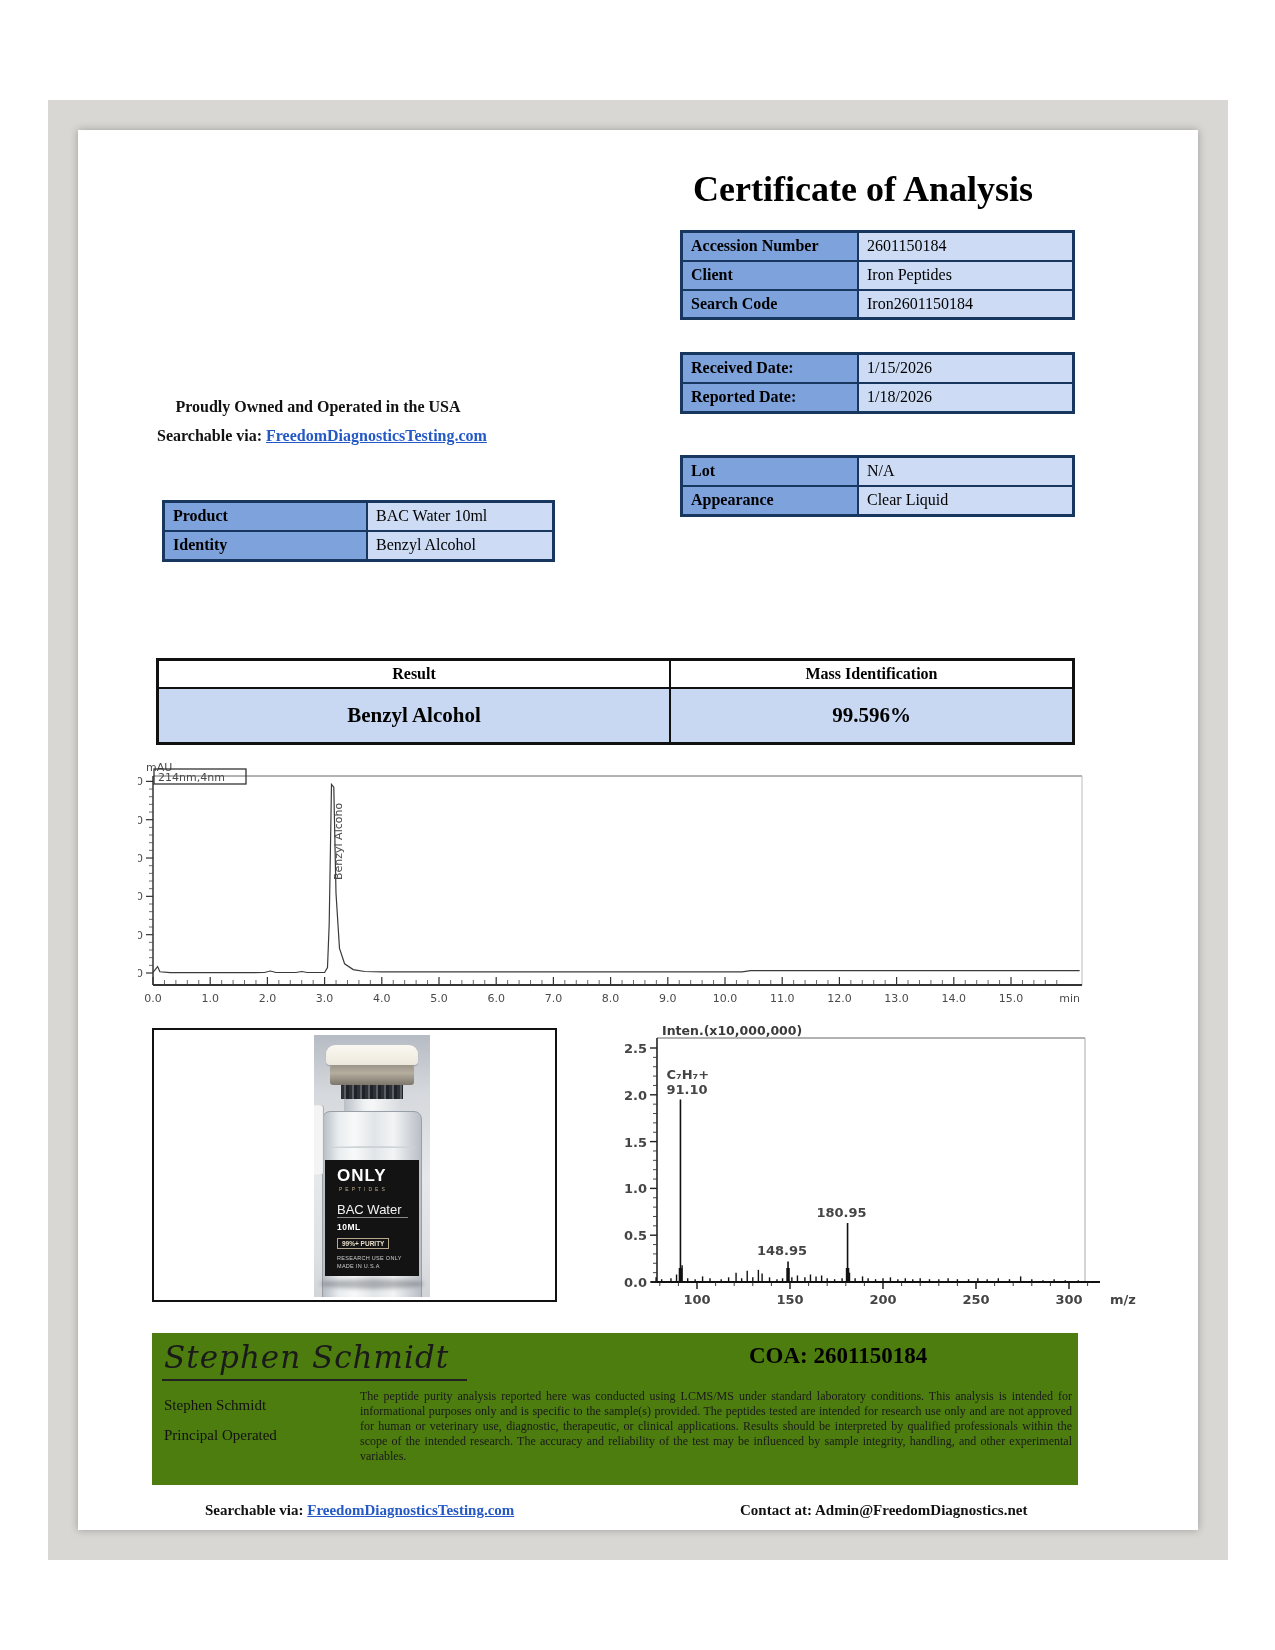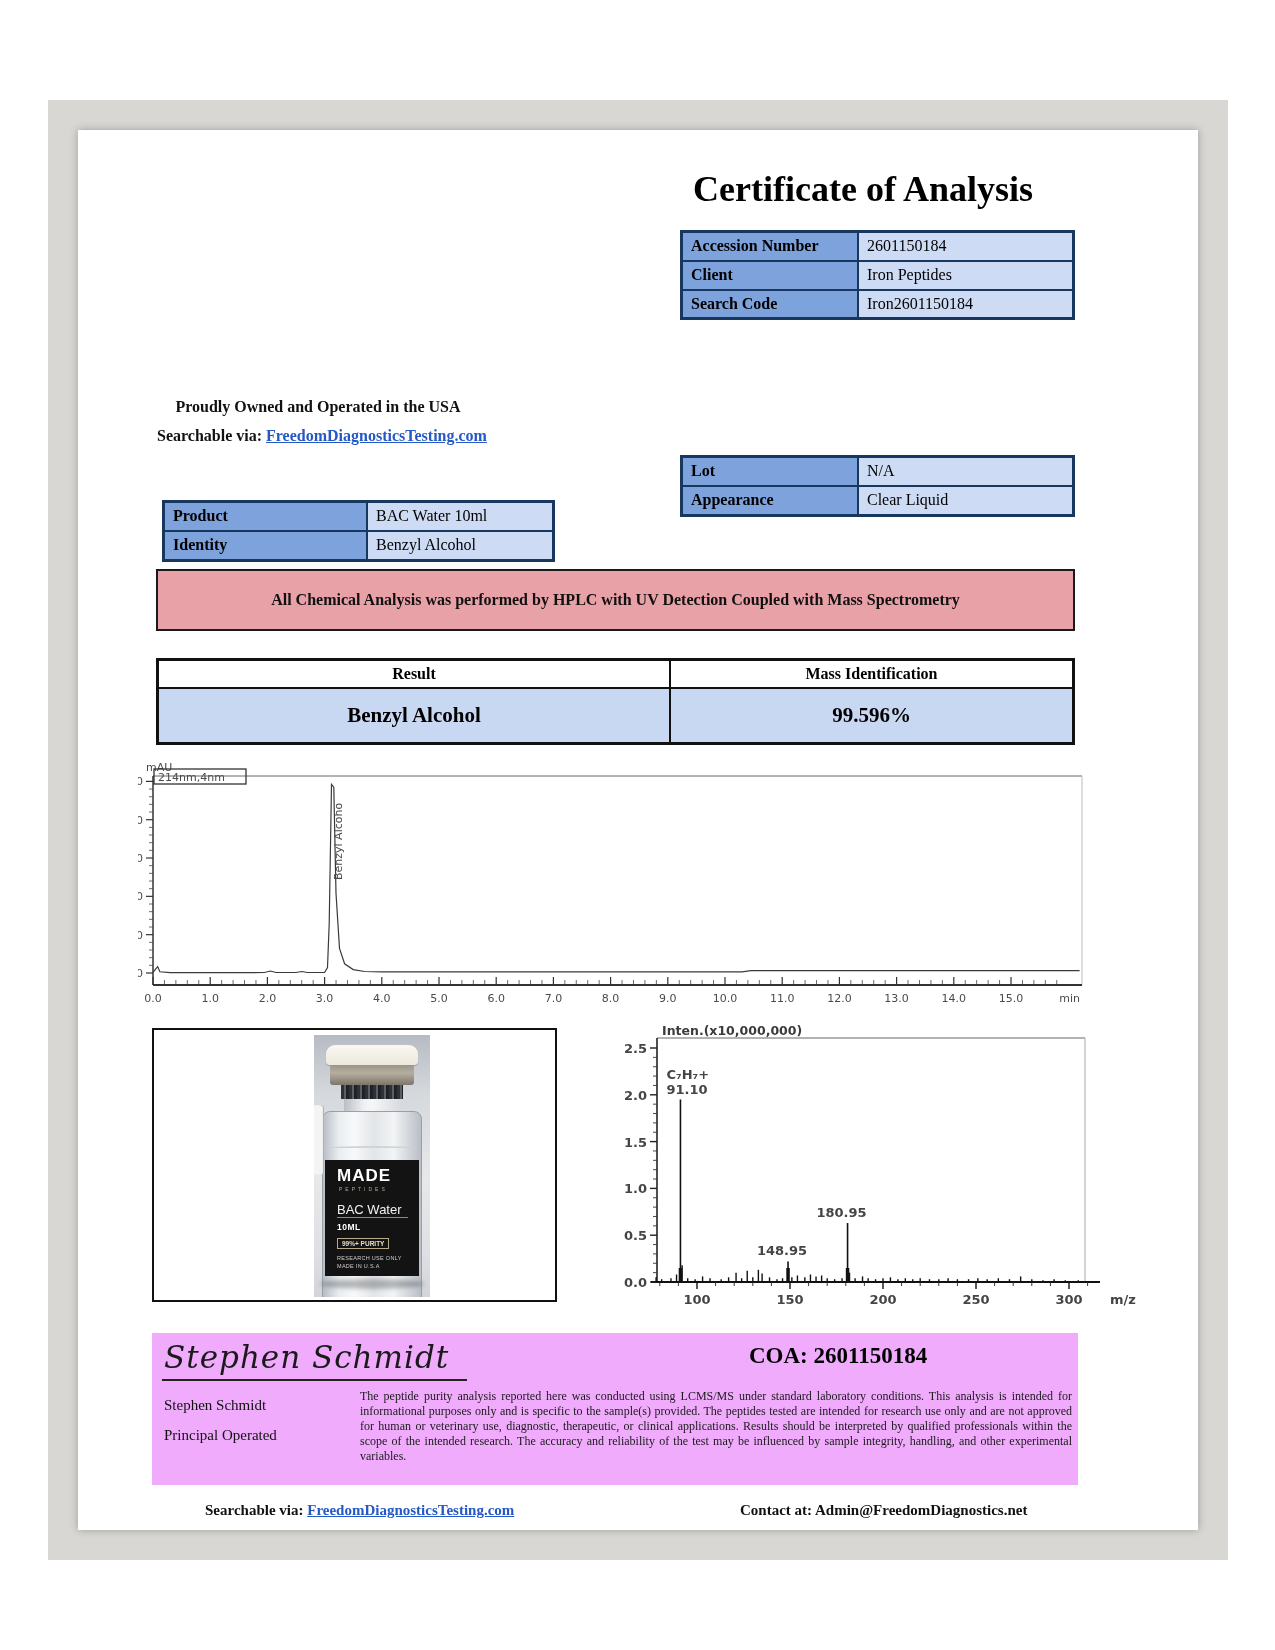--- a/index.html
+++ b/index.html
@@ -76,21 +76,21 @@
   .vl-size { font-size:8.5px; font-weight:bold; margin-top:4px; letter-spacing:.5px; }
   .vl-purity { display:inline-block; font-size:6.5px; font-weight:bold; color:#e8ddc8;
                border:1px solid #b9a98c; padding:1px 4px; margin-top:5px; }
   .vl-small { font-size:5.5px; color:#cfcfcf; margin-top:4px; line-height:1.5; letter-spacing:.3px; }
   .label-wrap { position:absolute; left:0px; top:70px; width:10px; height:70px; background:#f4f4f4;
                 border-radius:0 3px 3px 0; box-shadow:inset -1px 0 1px rgba(0,0,0,.3); }
   .vial-shadow { position:absolute; left:6px; right:6px; bottom:8px; height:10px; background:rgba(60,64,70,.35);
                  border-radius:50%; filter:blur(2px); }
 
   
-  .pink-footer { position:absolute; left:74px; top:1203px; width:926px; height:152px; background:#f0abfc;padding-left:48px; }
+  .pink-footer { position:absolute; left:74px; top:1203px; width:926px; height:152px; background:#4d7c0f;padding-left:48px; }
   .signature { position:absolute; left:10px; top:6px; font-family:"DejaVu Serif", serif;
                font-style:italic; font-size:31px; color:#1a1a1a; letter-spacing:1px;
                border-bottom:2px solid #222; padding:0 18px 4px 2px; }
   .signer-name { position:absolute; left:12px; top:64px; font-size:15px; color:#111; }
   .signer-title { position:absolute; left:12px; top:94px; font-size:15px; color:#111; }
   .coa { position:absolute; left:446px; top:10px; width:480px; text-align:center;
          font-weight:bold; font-size:23px; color:#000; }
   .disclaimer { position:absolute; left:208px; top:56px; width:712px; font-size:12px;
                 line-height:15px; color:#1a1a1a; text-align:justify; }
   .bottom-left { position:absolute; left:127px; top:1372px; font-weight:bold; font-size:15px; color:#111; }
@@ -112,36 +112,41 @@
 
     <div class="kv" style="left:602px; top:100px; width:395px; grid-template-columns:176px 1fr;">
       <div class="kl">Accession Number</div>
       <div class="kvv">2601150184</div>
       <div class="kl">Client</div>
       <div class="kvv">Iron Peptides</div>
       <div class="kl">Search Code</div>
       <div class="kvv">Iron2601150184</div>
     </div>
 
+    <div class="kv" style="left:602px; top:222px; width:395px; grid-template-columns:176px 1fr;">
+      <div class="kl">Received Date:</div>
+      <div class="kvv">1/15/2026</div>
+      <div class="kl">Reported Date:</div>
+      <div class="kvv">1/18/2026</div>
+    </div>
 
     <div class="kv" style="left:84px; top:325px; width:393px; grid-template-columns:203px 1fr;margin-top:45px;">
       <div class="kl">Product</div>
       <div class="kvv">BAC Water 10ml</div>
       <div class="kl">Identity</div>
       <div class="kvv">Benzyl Alcohol</div>
     </div>
 
     <div class="kv" style="left:602px; top:325px; width:395px; grid-template-columns:176px 1fr;">
       <div class="kl">Lot</div>
       <div class="kvv">N/A</div>
       <div class="kl">Appearance</div>
       <div class="kvv">Clear Liquid</div>
     </div>
 
-    <div class="banner">All Chemical Analysis was performed by HPLC with UV Detection Coupled with Mass Spectrometry</div>
 
     <div class="result-table">
       <div class="rth">Result</div>
       <div class="rth">Mass Identification</div>
       <div class="rtd">Benzyl Alcohol</div>
       <div class="rtd">99.596%</div>
     </div>
 
     <svg id="chrom-svg" class="chrom" width="960" height="260">
         <line x1="15" y1="16" x2="944" y2="16" stroke="#666" stroke-width="1"></line>
@@ -287,21 +292,21 @@
     <div class="vial-box">
       <div class="photo">
         <div class="vial">
           <div class="cap"></div>
           <div class="collar"></div>
           <div class="crimp"></div>
           <div class="neck"></div>
           <div class="glass-body">
             <div class="waterline"></div>
             <div class="vlabel">
-              <div class="vl-brand">MADE</div>
+              <div class="vl-brand">ONLY</div>
               <div class="vl-brandsub">PEPTIDES</div>
               <div><span class="vl-prod">BAC Water</span></div>
               <div class="vl-size">10ML</div>
               <div><span class="vl-purity">99%+ PURITY</span></div>
               <div class="vl-small">
                 <div>RESEARCH USE ONLY</div>
                 <div>MADE IN U.S.A</div>
               </div>
             </div>
           </div>

